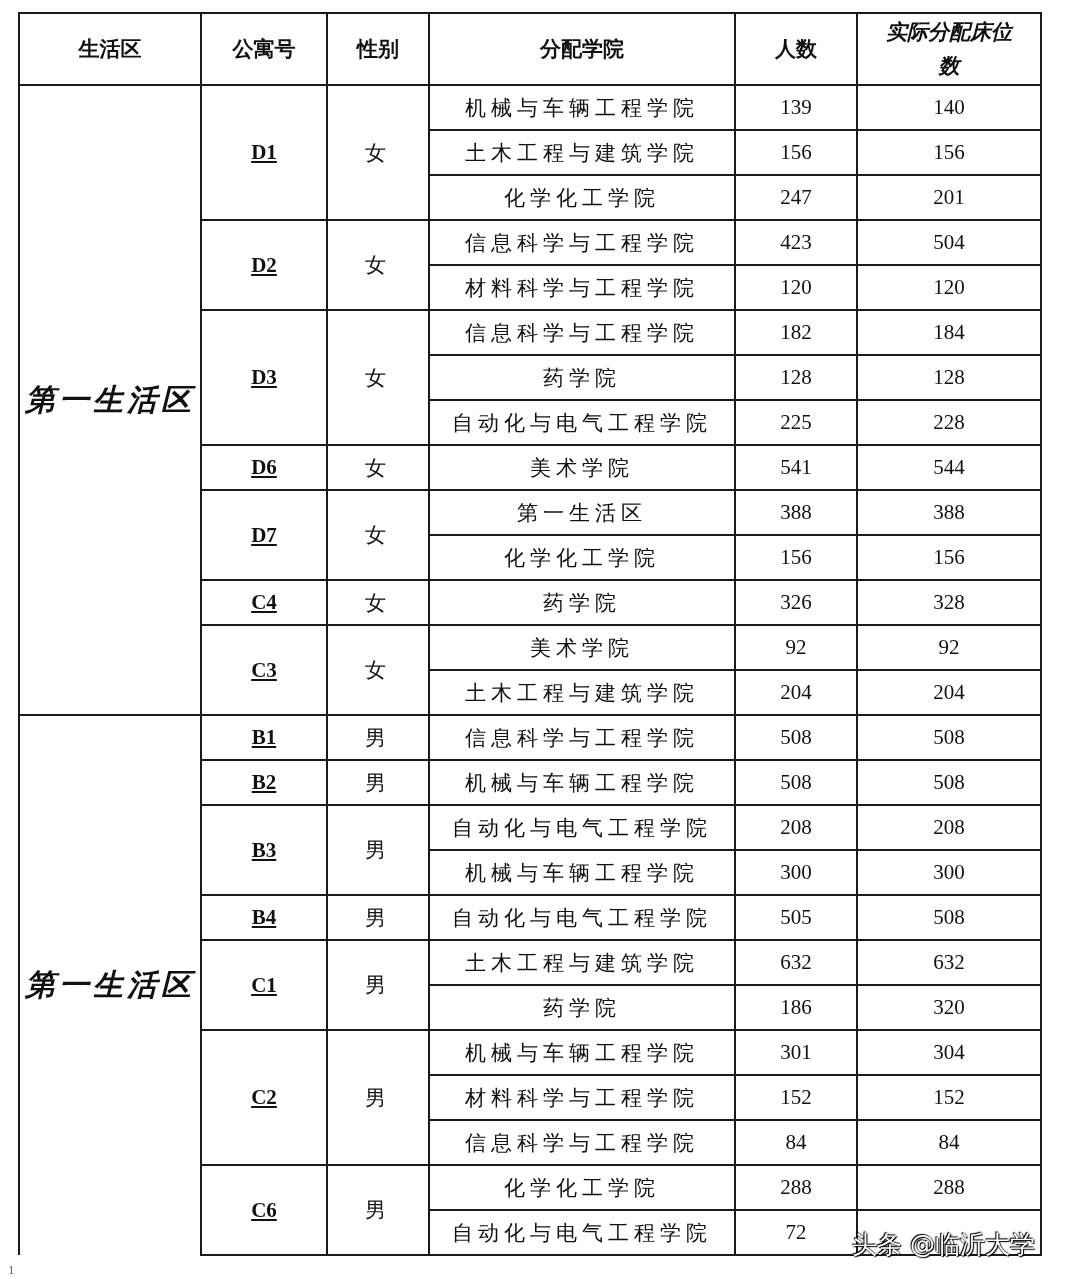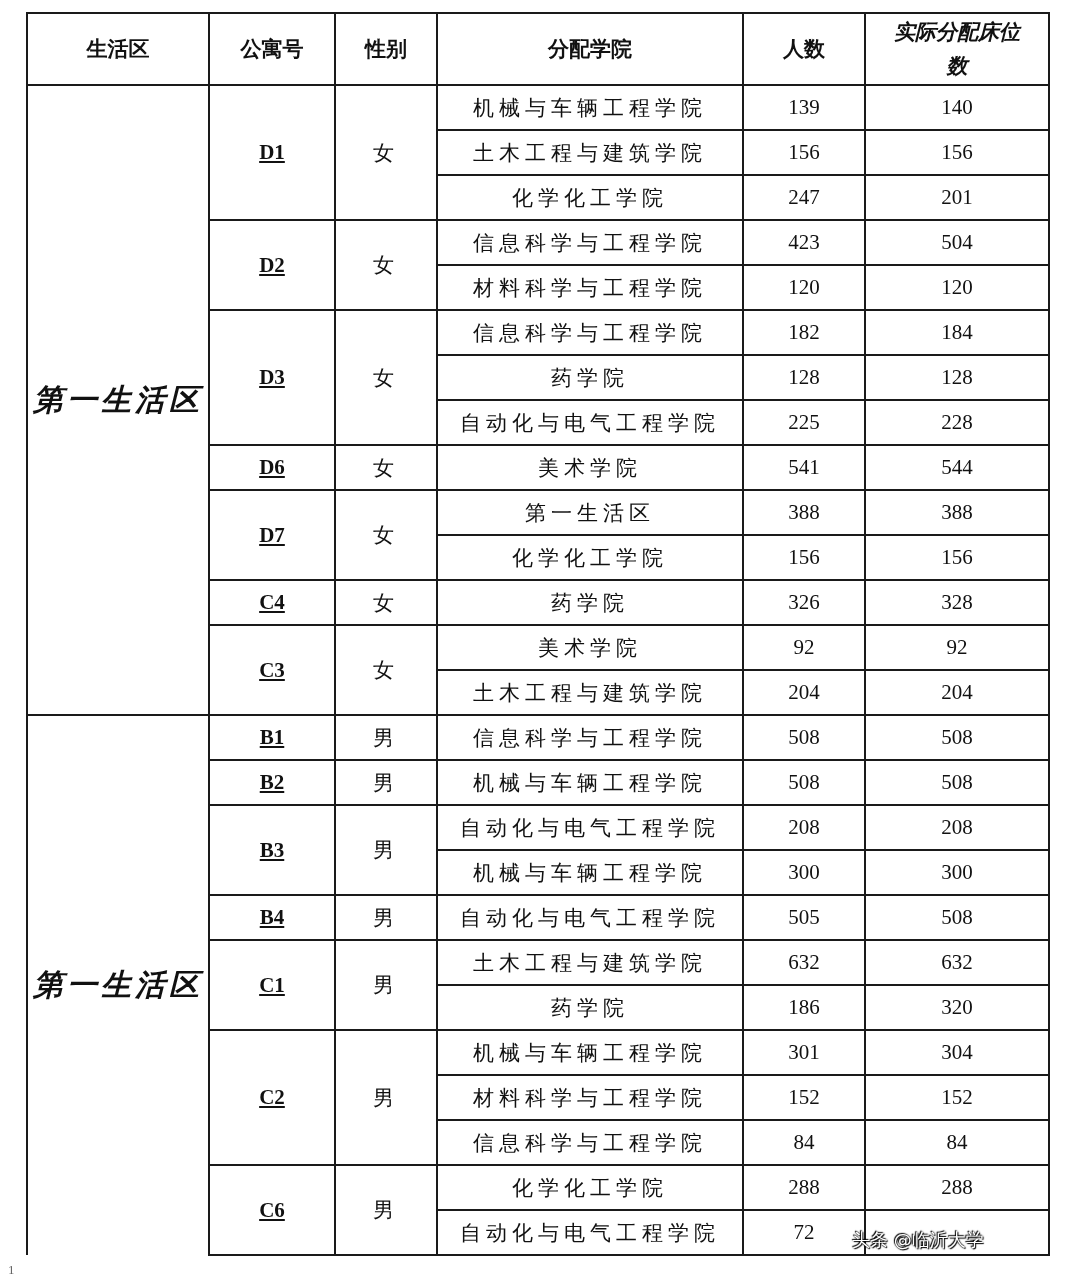--- a/index.html
+++ b/index.html
@@ -1,30 +1,30 @@
 <!DOCTYPE html>
 <html><head>
 <meta charset="utf-8">
 <style>
   html, body { margin:0; padding:0; background:#ffffff; }
   body { width:1074px; height:1279px; position:relative; overflow:hidden;
          font-family:"DejaVu Serif", "Liberation Serif", serif; color:#111; }
-  #doc-table { position:absolute; left:26px; top:12px; border-collapse:collapse;
+  #doc-table { position:absolute; left:18px; top:12px; border-collapse:collapse;
                table-layout:fixed; }
   #doc-table td, #doc-table th { border:2px solid #1a1a1a; text-align:center;
                vertical-align:middle; padding:0; height:43px; }
   #doc-table th { font-weight:bold; font-size:21px; height:70px; line-height:34px; }
   #doc-table td { font-size:21px; letter-spacing:5px; }
   #doc-table td.num { letter-spacing:0; font-family:"Liberation Serif", serif; font-size:21px;margin-left:44px; }
   #doc-table td.apt { letter-spacing:0; font-family:"Liberation Serif", serif; font-weight:bold; font-size:21px;text-decoration:underline; }
   #doc-table td.zone { font-weight:bold; letter-spacing:4px; font-size:30px;font-style:italic; }
   #doc-table td.zone-open { border-bottom:none; }
   #doc-table tr:last-child td.zone-open { border-left-width:2px; }
   .watermark { position:absolute; left:852px; top:1228px; font-family:"DejaVu Sans", sans-serif;
-               font-size:18px; color:#fff; text-shadow:0 0 2px #000, 1px 1px 1px #000, -1px -1px 1px #000;text-align:right; }
+               font-size:25px; color:#fff; text-shadow:0 0 2px #000, 1px 1px 1px #000, -1px -1px 1px #000;text-align:right; }
   .page-no { position:absolute; left:8px; top:1262px; font-size:13px; color:#666;
              font-family:"Liberation Serif", serif; }
 </style>
 </head>
 <body>
 
 <table id="doc-table">
   <colgroup>
     <col style="width:182px">
       <col style="width:126px">

